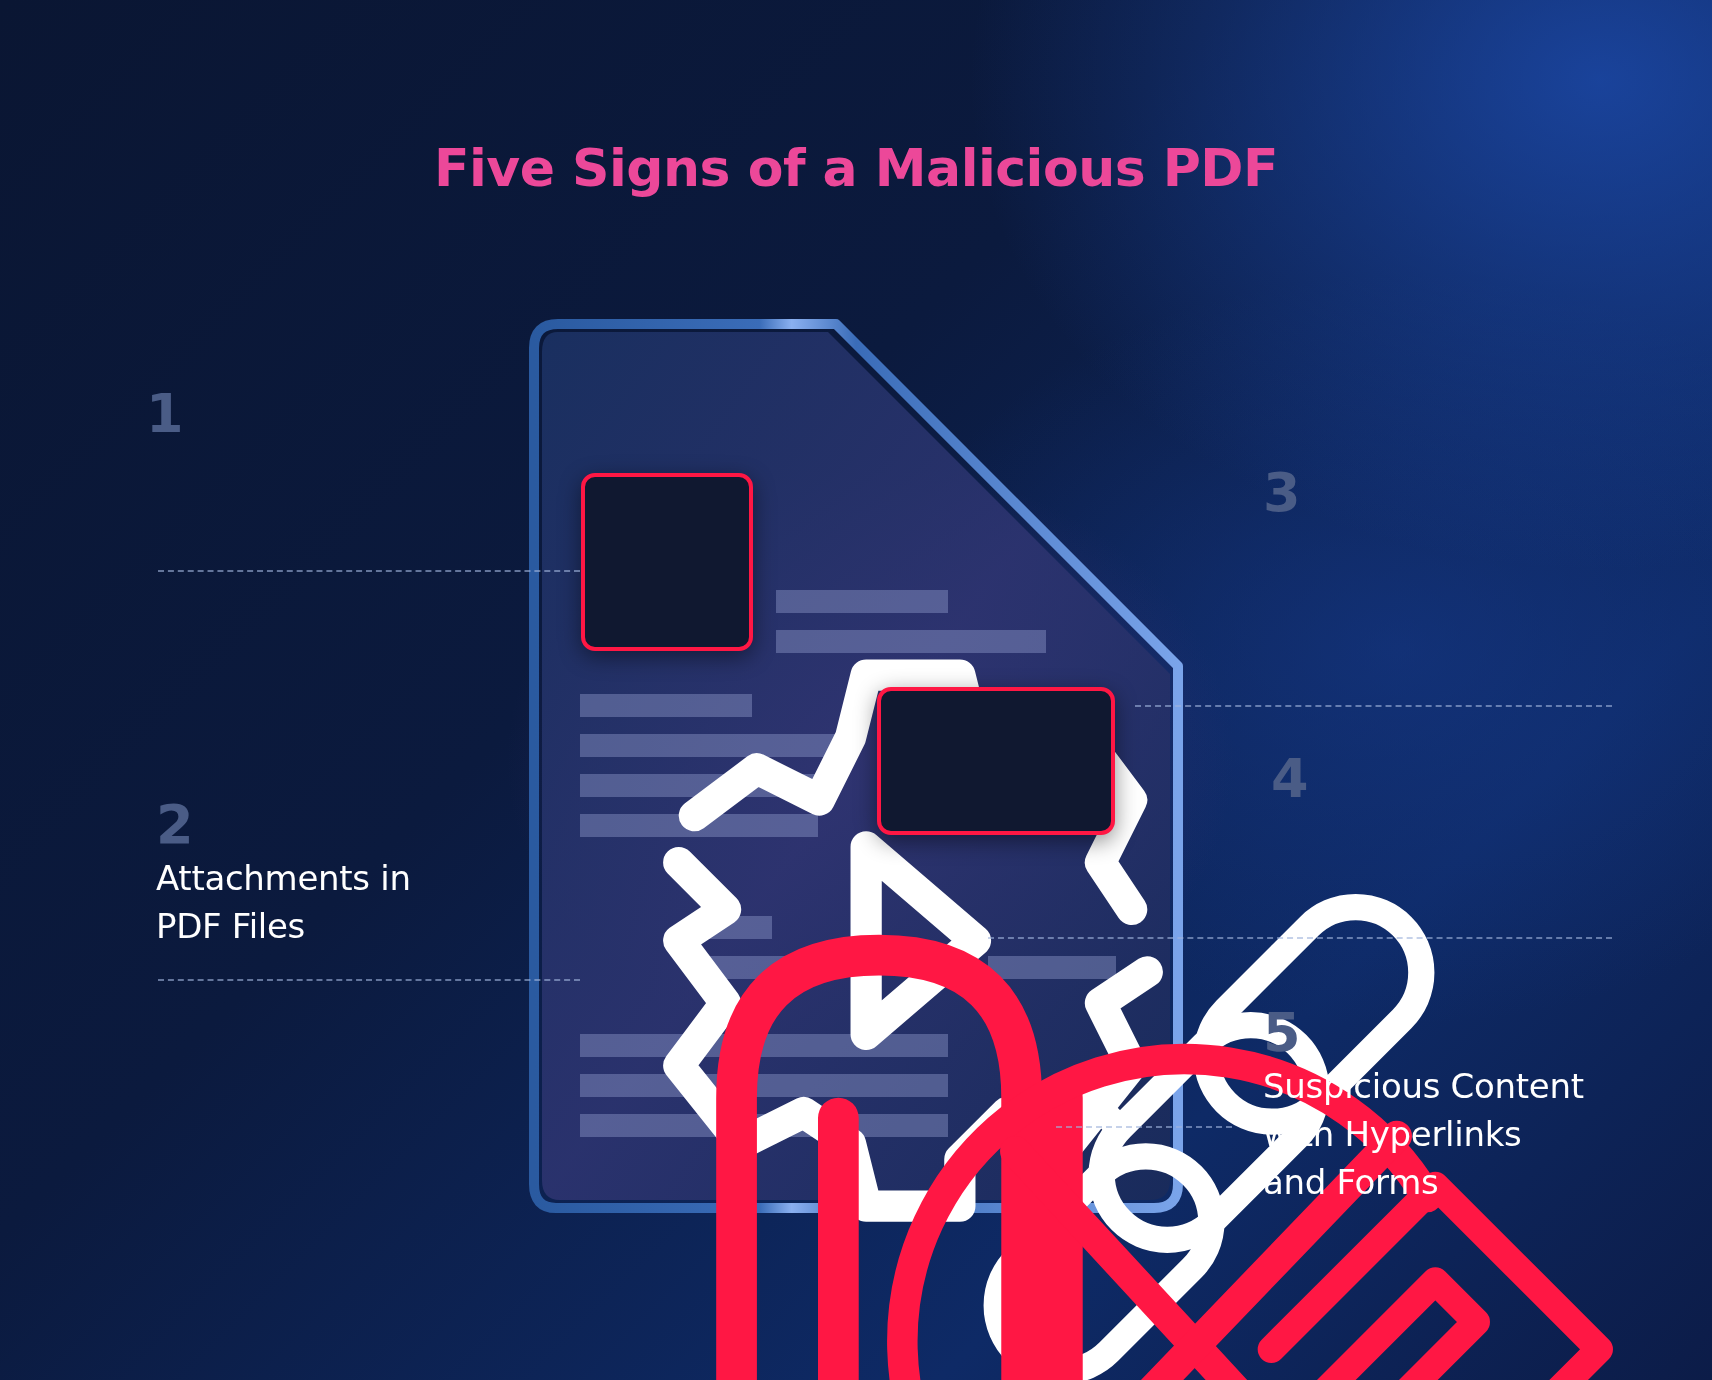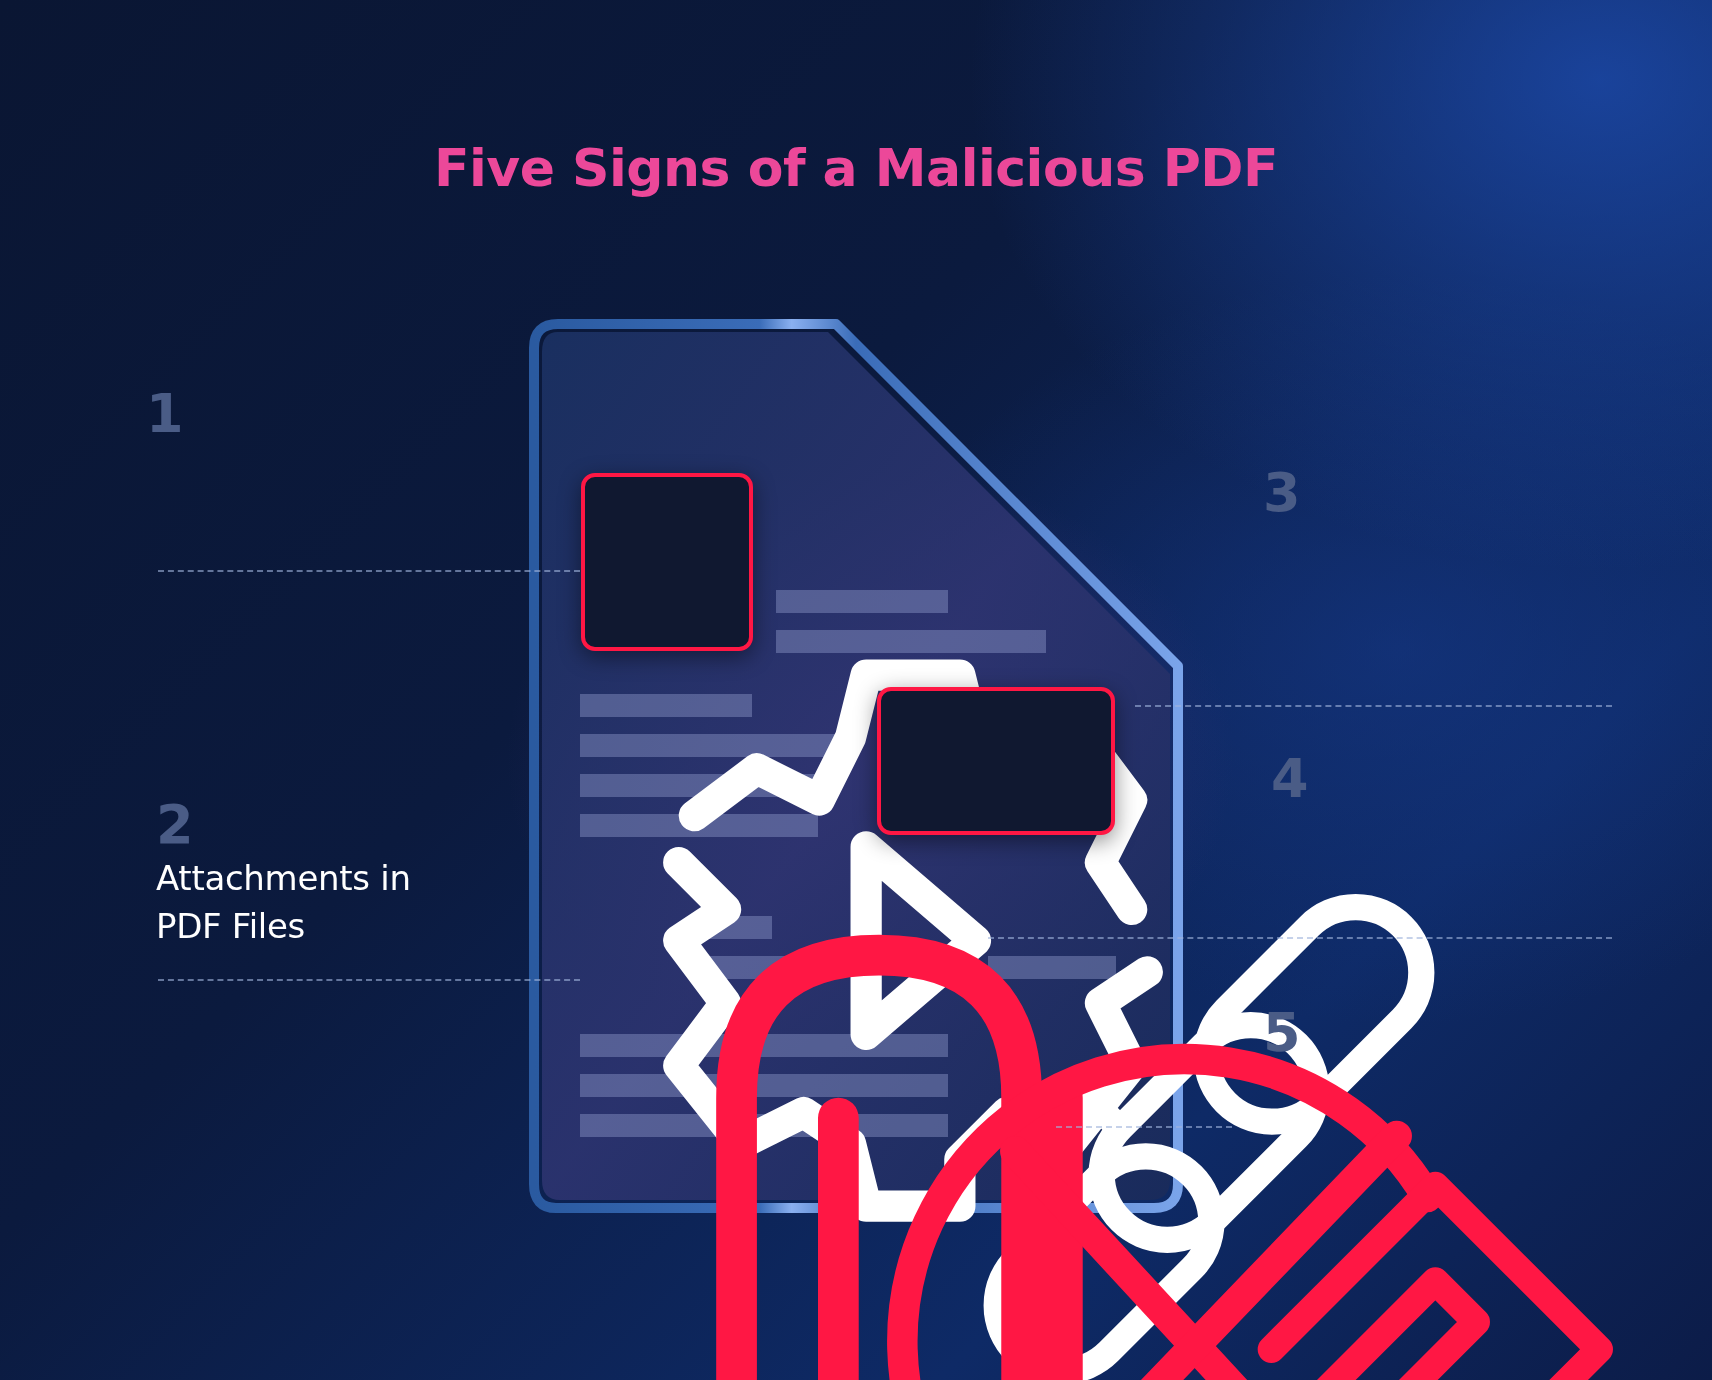--- a/index.html
+++ b/index.html
@@ -153,14 +153,17 @@
 </div>
 <div class="dotted" style="left:1135px; top:705px; width:477px;"></div>
 
 <div class="item" style="left:1271px; top:750px;">
   <div class="num">4</div>
 </div>
 <div class="dotted" style="left:988px; top:937px; width:624px;"></div>
 
 <div class="item" style="left:1263px; top:1004px;">
   <div class="num">5</div>
+  <div class="label">Suspicious Content
+with Hyperlinks
+and Forms</div>
 </div>
 <div class="dotted" style="left:1056px; top:1126px; width:176px;"></div>
 
 </body></html>

